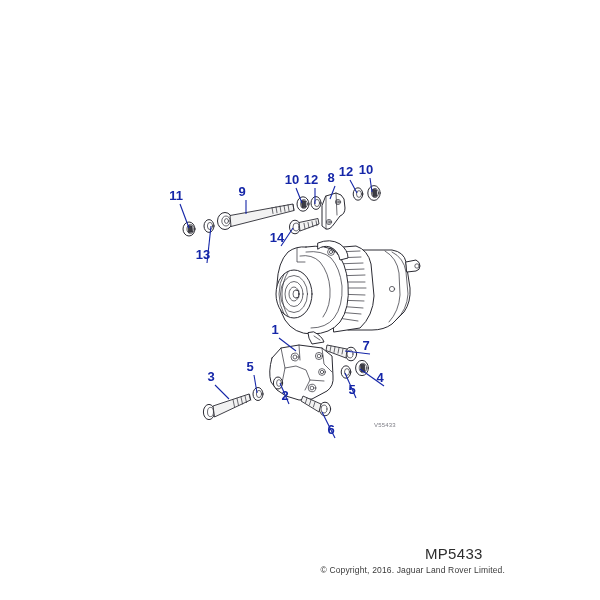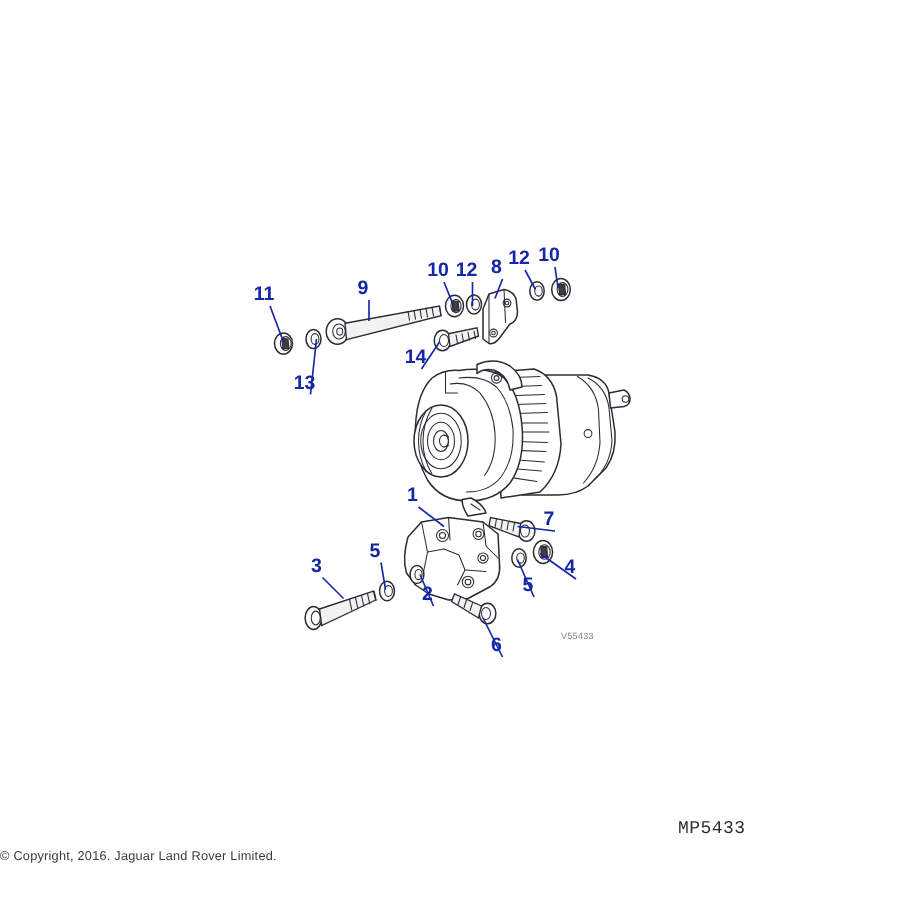--- a/index.html
+++ b/index.html
@@ -62,35 +62,34 @@
   .dark-fill {
     fill: #3d3d44;
     stroke: #2b2b33;
     stroke-width: 0.8;
   }
   .copyright-text {
     position: absolute;
     left: 0;
     top: 565px;
     width: 505px;
-    text-align: left;
+    text-align: right;
     font-family: "Liberation Sans", sans-serif;
     font-size: 8.5px;
     color: #3a3a3a;
     letter-spacing: 0.15px;
   }
   .sheet-code {
     position: absolute;
     left: 425px;
     top: 545px;
-    font-family: Liberation Mono, monospace;
-    font-size: 12px;
+    font-family: Liberation Sans, sans-serif;
+    font-size: 15px;
     color: #2e2e2e;
     letter-spacing: 0.3px;
-    margin-left: 27px;
   }
   .fig-code {
     position: absolute;
     left: 374px;
     top: 422px;
     font-family: "Liberation Sans", sans-serif;
     font-size: 6px;
     color: #7e7e86;
     letter-spacing: 0.2px;
   }

